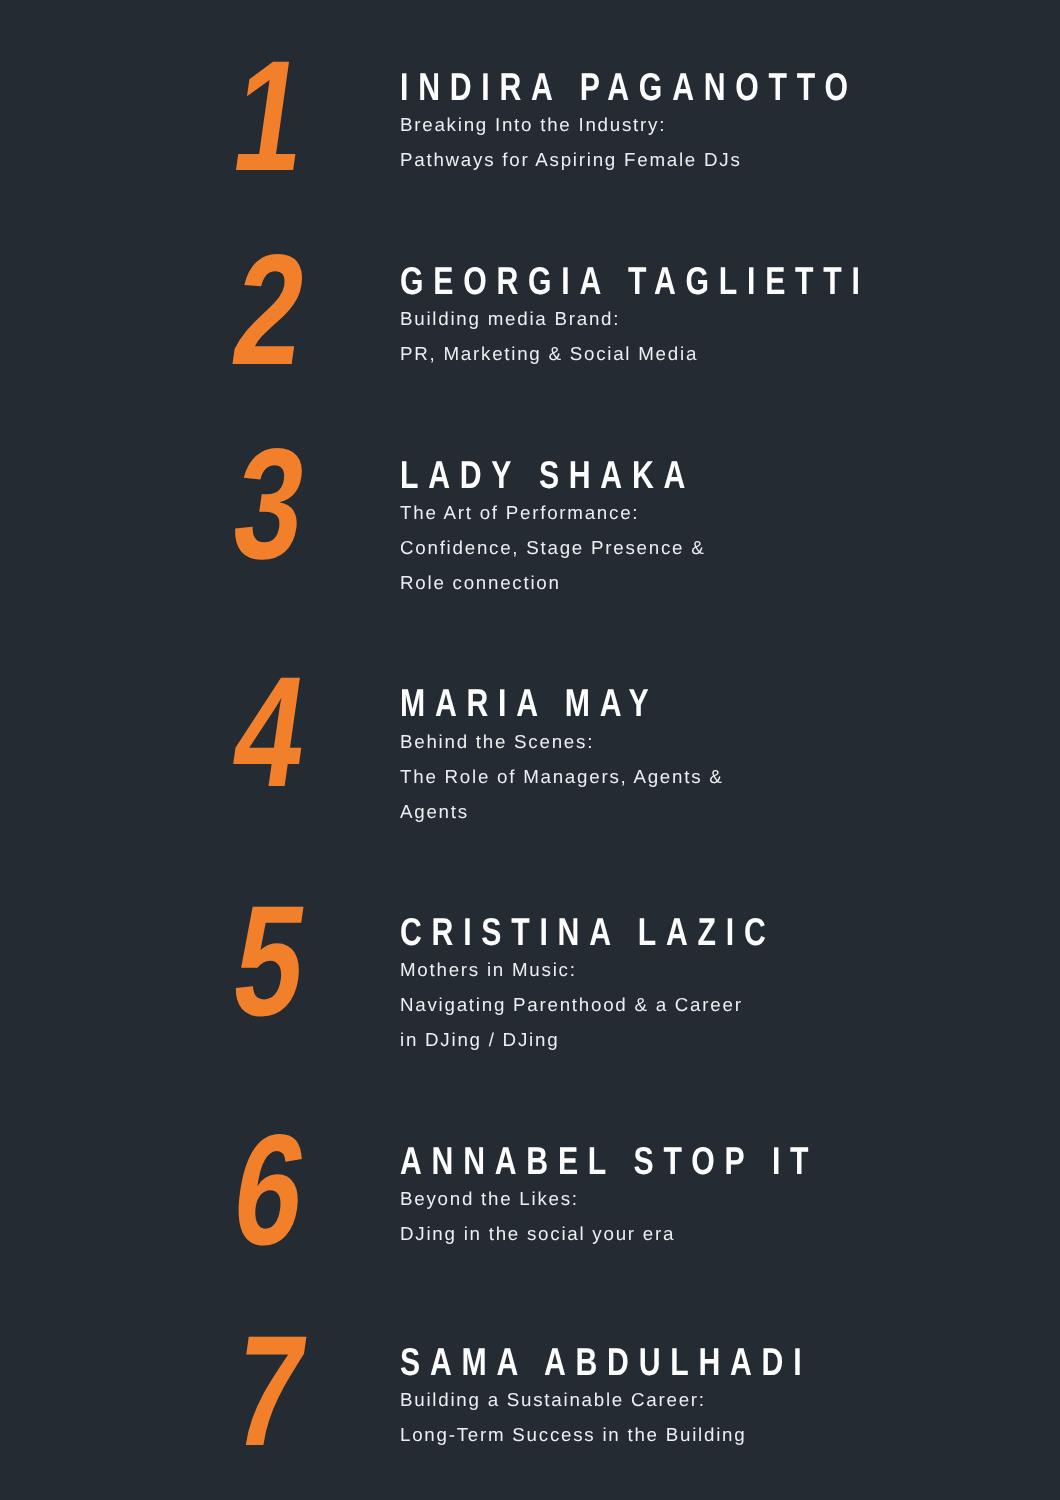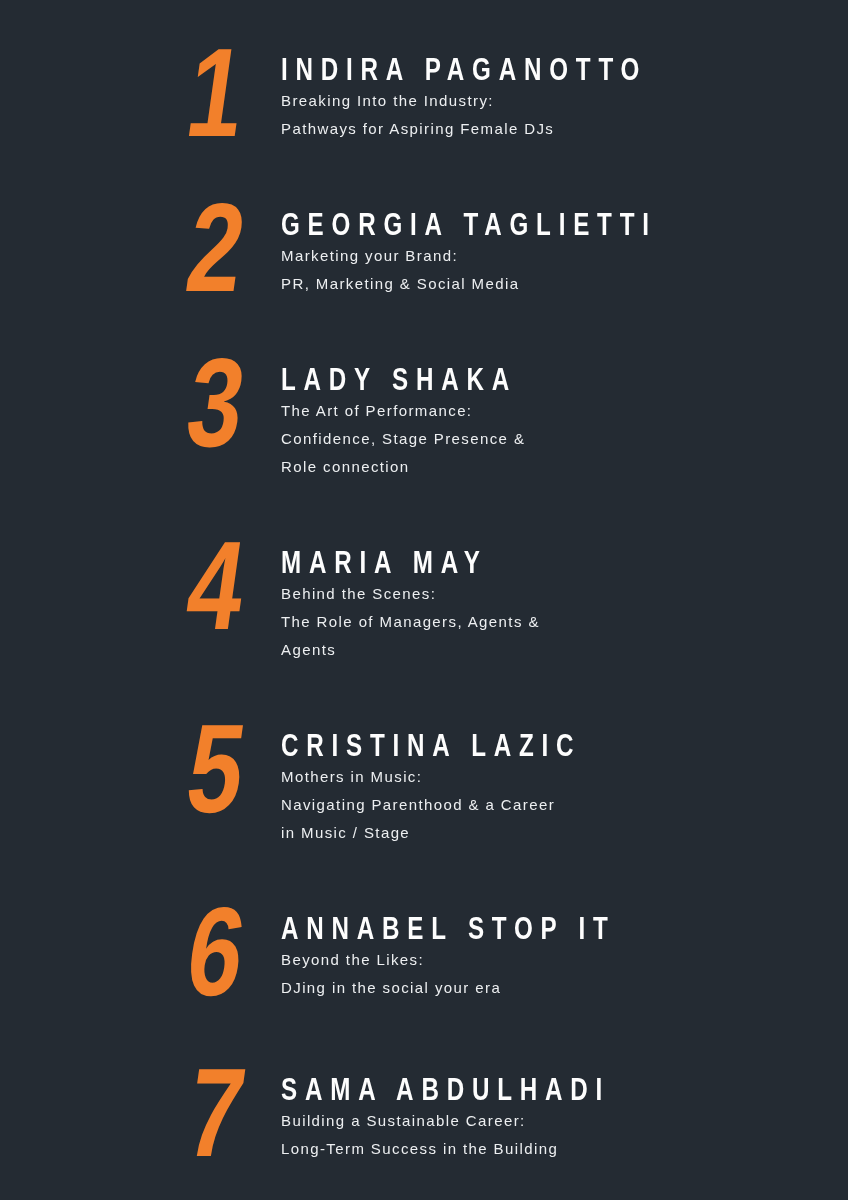--- a/index.html
+++ b/index.html
@@ -32,21 +32,21 @@
     text-align: right;
     font-family: "Liberation Sans", sans-serif;
     font-weight: 700;
     font-size: 126px;
     line-height: 0.75;
     color: var(--accent, #f2802b);
     transform: skewX(-8deg) scaleX(0.78);
     transform-origin: right top;
     white-space: nowrap;
   }
-  .txt { padding-top: 2px; min-width: 0; }
+  .txt { padding-top: 2px; min-width: 0; margin-left: 39px; }
   .name {
     display: block;
     font-family: "Liberation Sans", sans-serif;
     font-weight: 700;
     font-size: 31px;
     line-height: 1;
     letter-spacing: 10px;
     color: var(--name-color, #fdfdfd);
     transform: scaleX(0.78);
     transform-origin: left top;
@@ -78,21 +78,21 @@
             <div class="desc-line">Pathways for Aspiring Female DJs</div>
           </div>
     </div>
   </div>
 
   <div class="item">
     <div class="num">2</div>
     <div class="txt">
       <div class="name">GEORGIA TAGLIETTI</div>
       <div class="desc">
-            <div class="desc-line">Marketing your Brand:</div>
+            <div class="desc-line">Building media Brand:</div>
             <div class="desc-line">PR, Marketing &amp; Social Media</div>
           </div>
     </div>
   </div>
 
   <div class="item">
     <div class="num">3</div>
     <div class="txt">
       <div class="name">LADY SHAKA</div>
       <div class="desc">
@@ -115,21 +115,21 @@
     </div>
   </div>
 
   <div class="item">
     <div class="num">5</div>
     <div class="txt">
       <div class="name">CRISTINA LAZIC</div>
       <div class="desc">
             <div class="desc-line">Mothers in Music:</div>
             <div class="desc-line">Navigating Parenthood &amp; a Career</div>
-            <div class="desc-line">in Music / Stage</div>
+            <div class="desc-line">in DJing / DJing</div>
           </div>
     </div>
   </div>
 
   <div class="item">
     <div class="num">6</div>
     <div class="txt">
       <div class="name">ANNABEL STOP IT</div>
       <div class="desc">
             <div class="desc-line">Beyond the Likes:</div>

